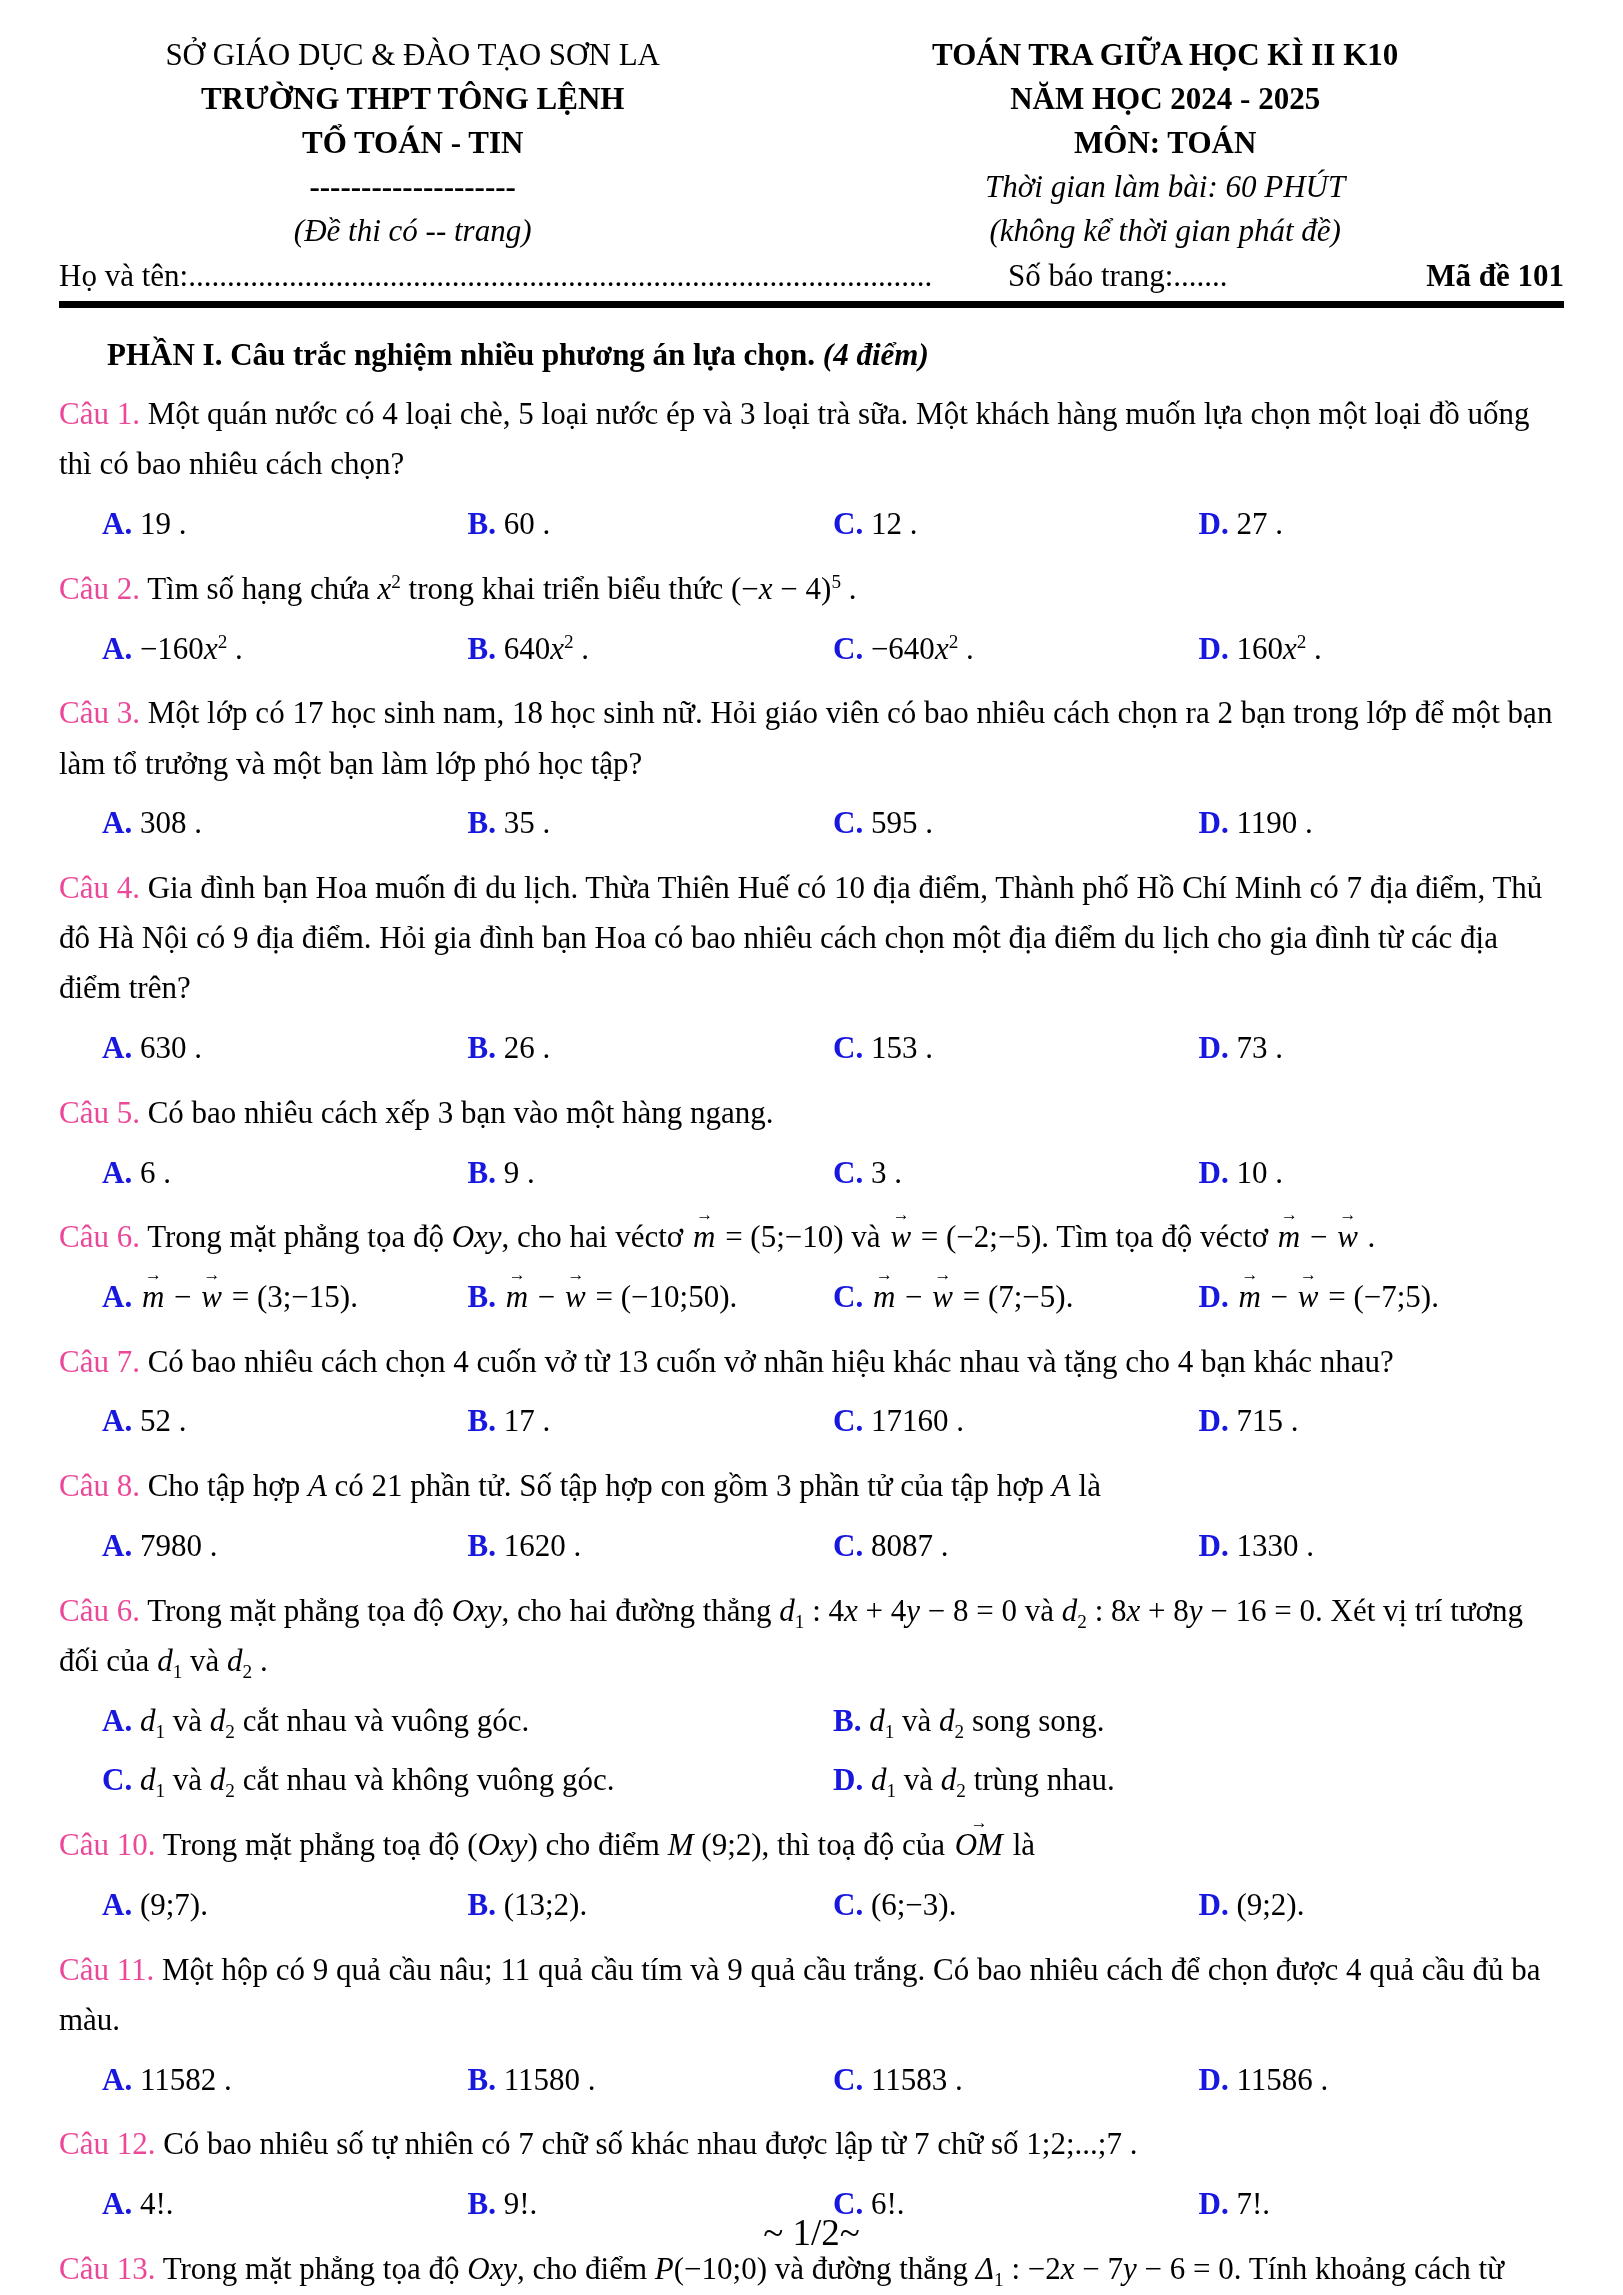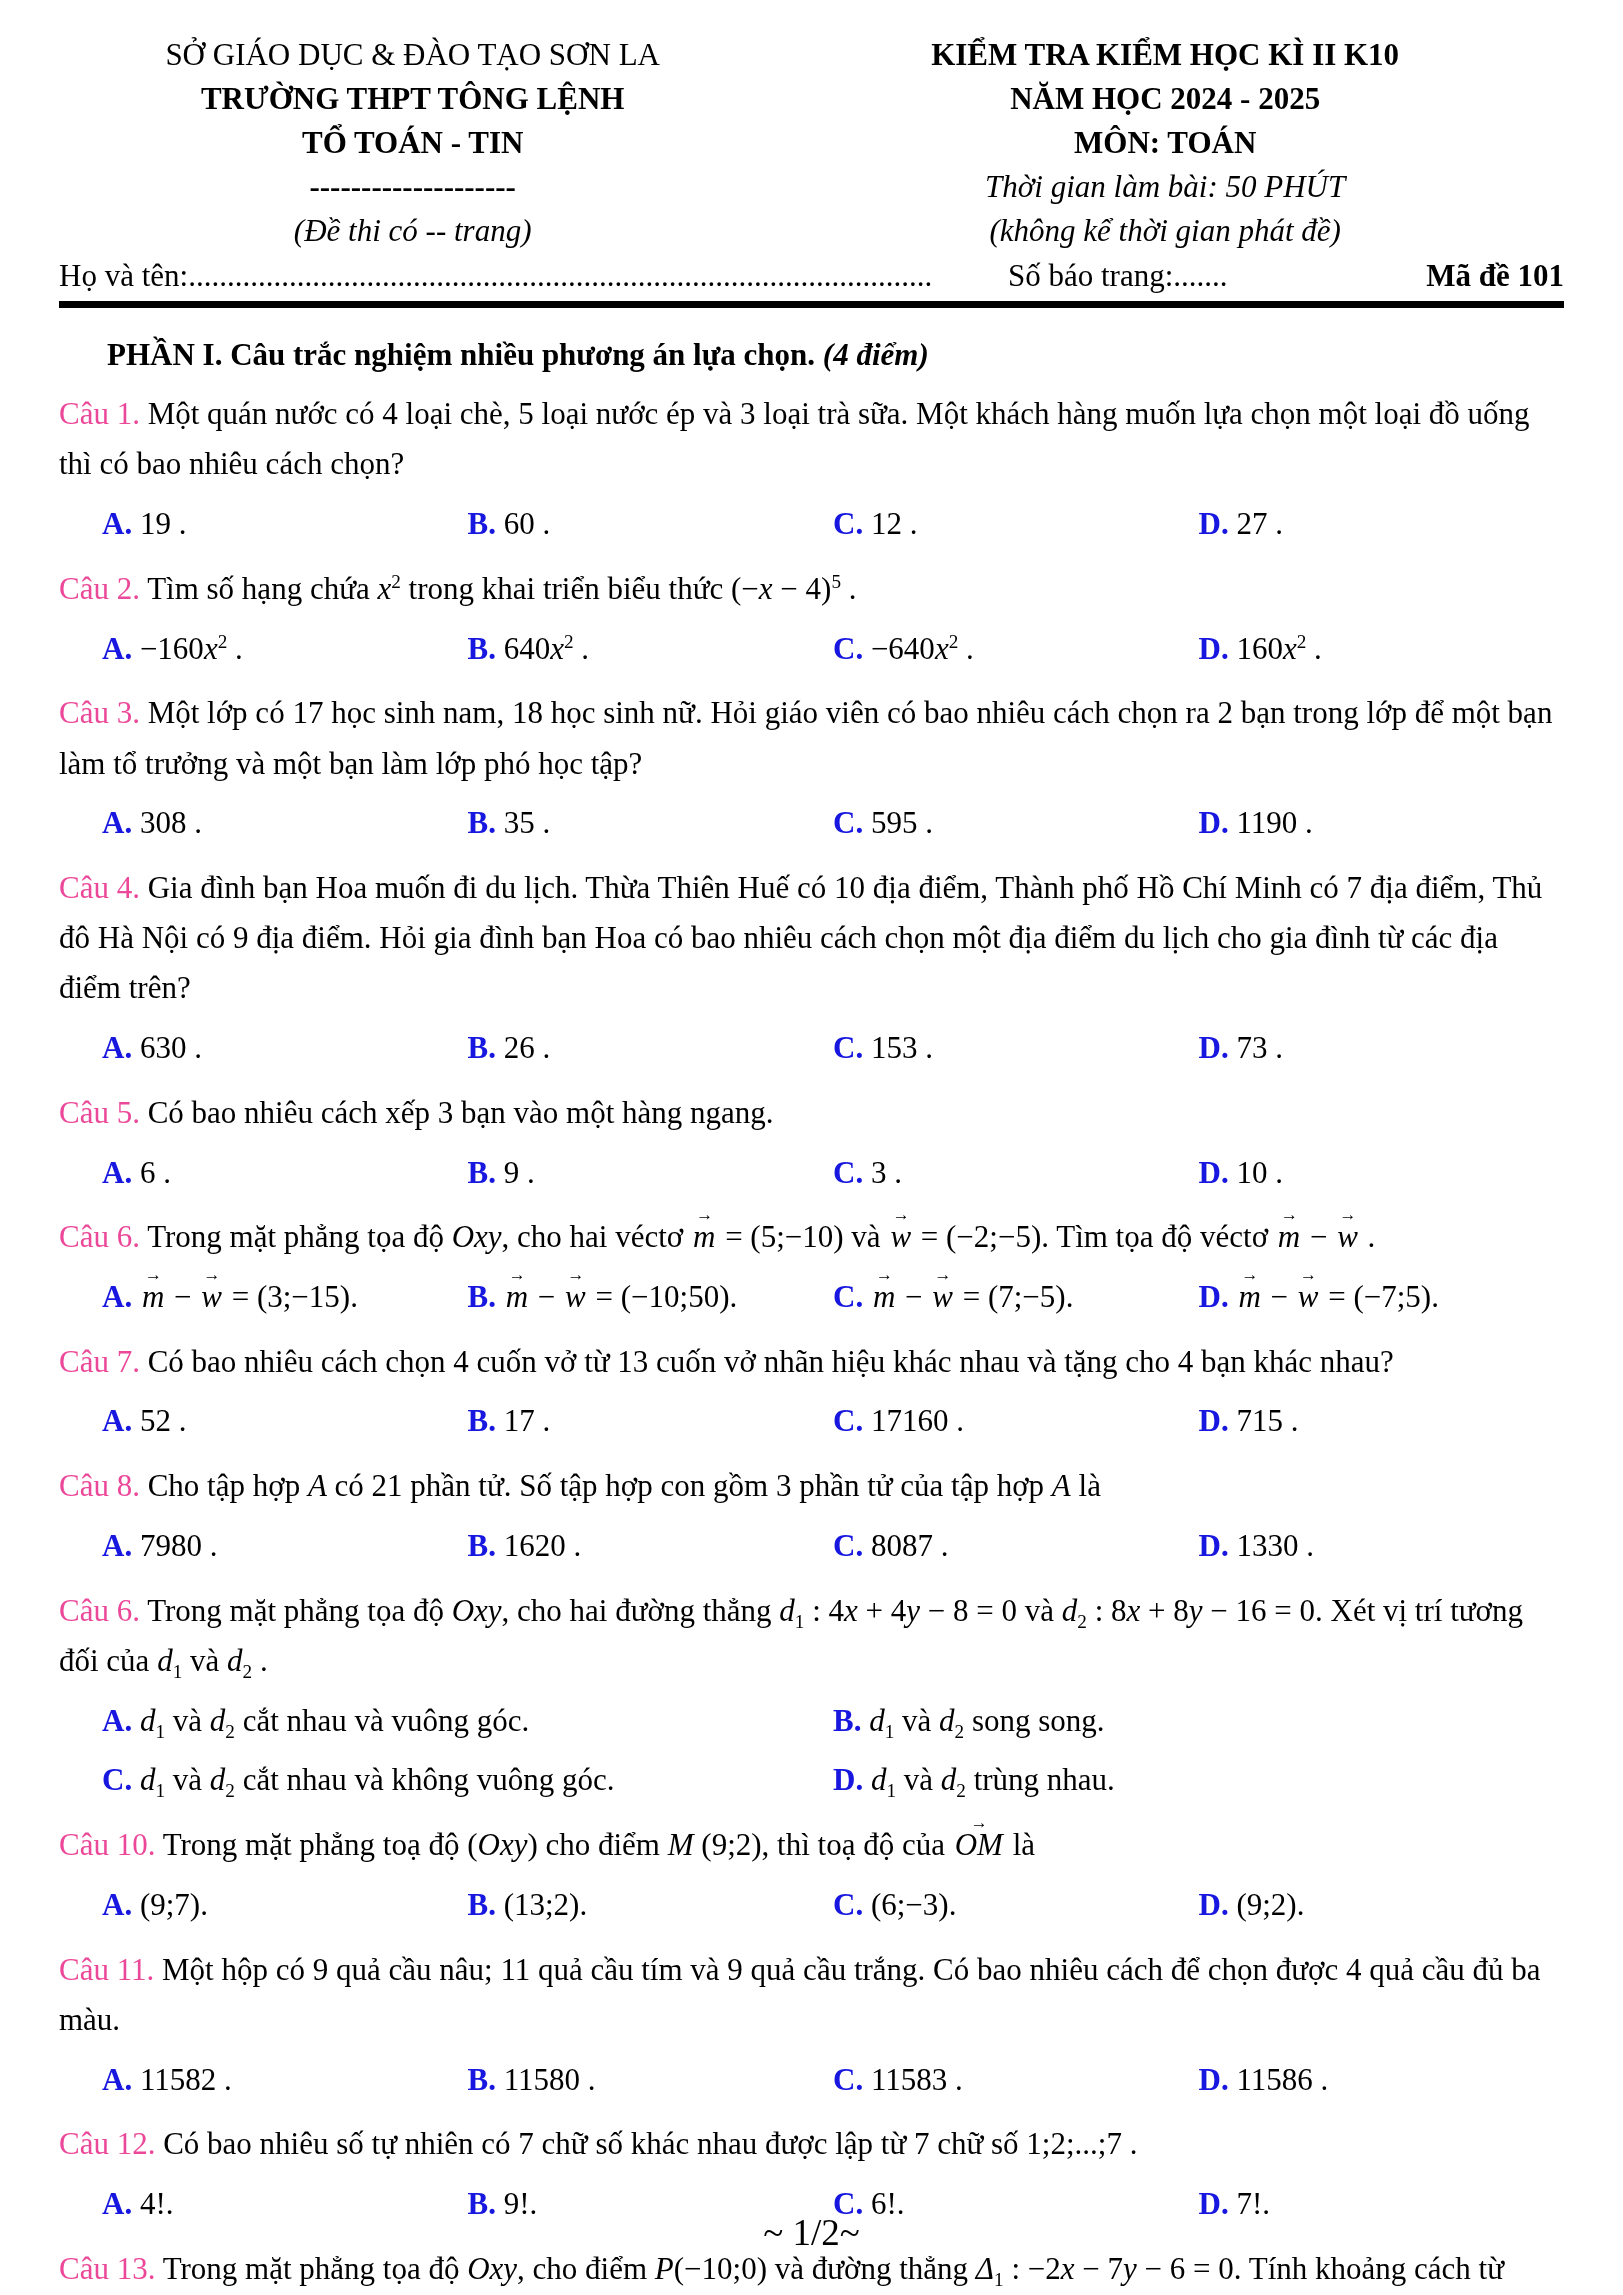--- a/index.html
+++ b/index.html
@@ -47,24 +47,24 @@
 
   <div class="header">
     <div class="hdr-left">
       <div>SỞ GIÁO DỤC &amp; ĐÀO TẠO SƠN LA</div>
       <div class="b">TRƯỜNG THPT TÔNG LỆNH</div>
       <div class="b">TỔ TOÁN - TIN</div>
       <div class="b">--------------------</div>
       <div class="it">(Đề thi có -- trang)</div>
     </div>
     <div class="hdr-right">
-      <div class="b">KIỂM TRA KIỂM HỌC KÌ II K10</div>
+      <div class="b">TOÁN TRA GIỮA HỌC KÌ II K10</div>
       <div class="b">NĂM HỌC 2024 - 2025</div>
       <div class="b">MÔN: TOÁN</div>
-      <div class="it">Thời gian làm bài: 50 PHÚT</div>
+      <div class="it">Thời gian làm bài: 60 PHÚT</div>
       <div class="it">(không kể thời gian phát đề)</div>
     </div>
   </div>
 
   <div class="name-row">
     <span class="fill">Họ và tên:................................................................................................</span>
     <span class="sbd">Số báo trang:.......</span>
     <span class="code">Mã đề 101</span>
   </div>
 

